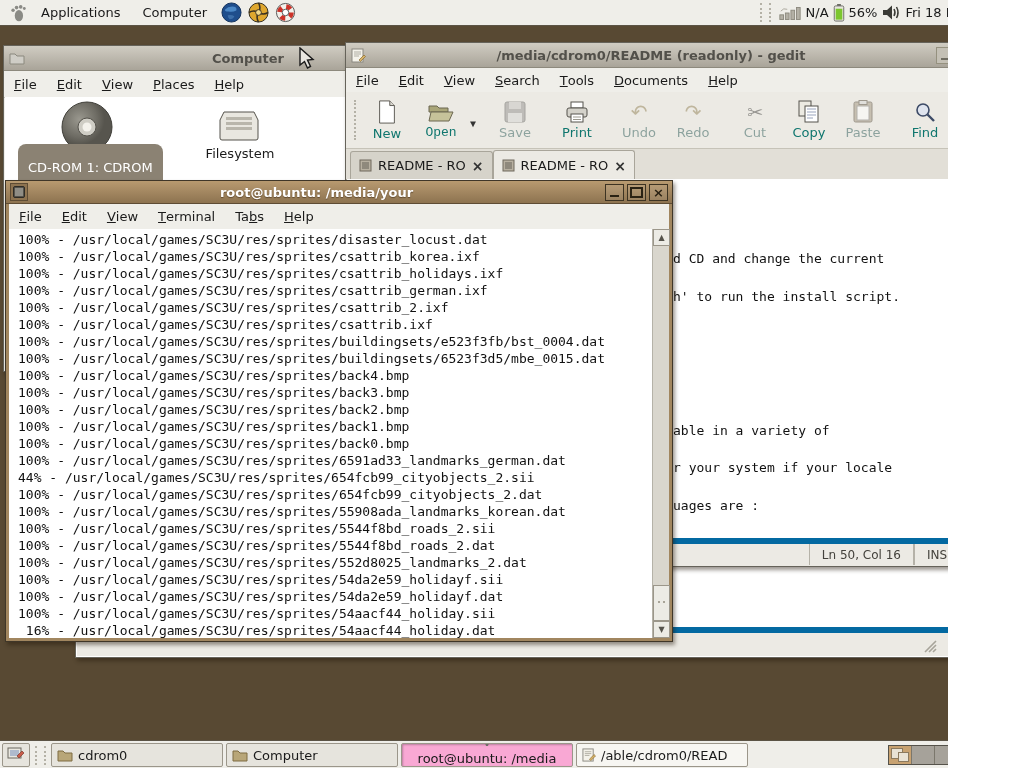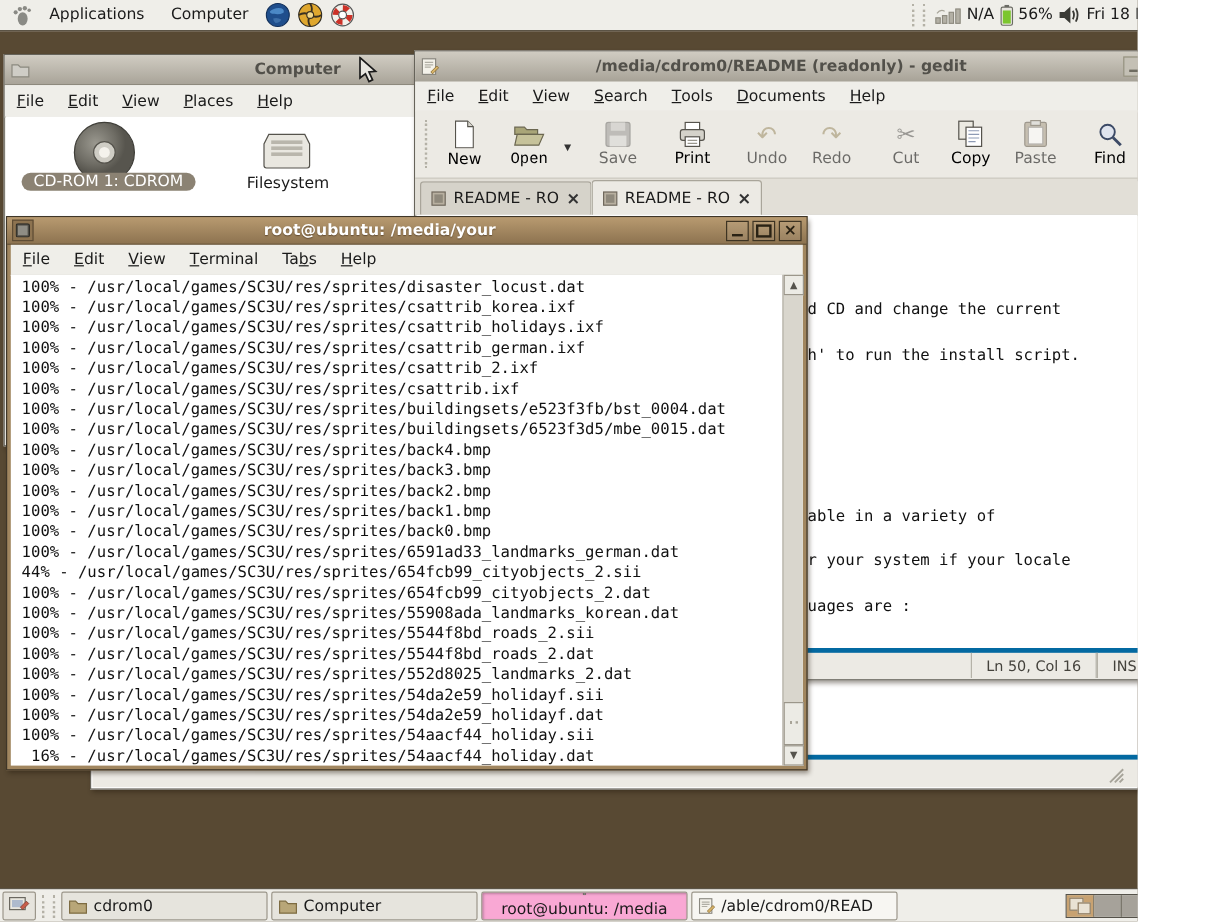--- a/index.html
+++ b/index.html
@@ -32,43 +32,43 @@
   .wbtn .g-max{width:9px;height:7px;border:2px solid currentColor;}
   .wbtn .g-close{font-weight:bold;font-size:13px;line-height:13px;}
   .menubar{display:flex;align-items:center;background:#efeee9;border-bottom:1px solid #c6c3b8;}
   .mitem{padding:0 10px;height:100%;display:flex;align-items:center;}
   u{text-decoration:underline;}
 
   
   #computer-win{left:3px;top:45px;width:467px;height:325px;background:#efeee9;border:1px solid #66635a;z-index:2;}
   #computer-win .menubar{height:26px;}
   #computer-content{position:absolute;left:1px;right:1px;top:51px;bottom:1px;background:#fff;}
-  .badge{background:#8b8273;color:#fff;border-radius:8px;padding:0 10px;white-space:nowrap;}
+  .badge{background:#8b8273;color:#fff;border-radius:8px;padding:16px 10px;white-space:nowrap;}
 
   
   #gedit-win{left:345px;top:42px;width:658px;height:523px;background:#eceae4;border:1px solid #66635a;z-index:3;}
   #gedit-win .menubar{height:25px;}
   .toolbar{position:absolute;left:0;right:0;top:49px;height:56px;border-bottom:1px solid #c6c3b8;
            display:flex;align-items:center;padding-left:4px;background:#eceae4;}
   .tgrip{width:6px;height:40px;border-left:2px dotted #b4b1a6;margin:0 4px;}
   .tbtn{display:flex;flex-direction:column;align-items:center;justify-content:center;min-width:42px;padding:2px 6px;gap:2px;}
-  .tbtn .tlabel{font-size:13px;color:#000000;}
+  .tbtn .tlabel{font-size:13px;color:#0f766e;}
   .tbtn.disabled{filter:grayscale(60%);opacity:.55;}
   .tsep{width:1px;height:38px;background:#c2bfb4;margin:0 4px;}
   .open-drop{display:flex;align-items:flex-end;font-family:Liberation Mono, monospace;}
   .drop-arrow{font-size:10px;color:#333;padding:0 4px 12px 2px;}
   .tabbar{position:absolute;left:0;right:0;top:106px;height:30px;background:#e2dfd7;border-bottom:1px solid #b3b0a5;
           display:flex;align-items:flex-end;padding-left:4px;gap:0;}
   .tab{height:27px;display:flex;align-items:center;gap:6px;padding:0 8px;border:1px solid #a9a59a;border-bottom:none;
        background:#d6d3ca;border-radius:3px 3px 0 0;}
   .tab.active{background:#eceae4;height:29px;margin-bottom:-1px;}
   .tab-close{font-weight:bold;font-size:14px;color:#333;line-height:12px;}
   #gedit-content{position:absolute;left:1px;right:1px;top:136px;bottom:22px;background:#fff;}
   .gfrag{position:absolute;font-family:"DejaVu Sans Mono","Liberation Mono",monospace;font-size:13px;white-space:pre;color:#111;}
-  .statusbar{position:absolute;left:1px;right:1px;bottom:1px;height:21px;background:#eceae4;border-top:4px solid #0369a1;
+  .statusbar{position:absolute;left:1px;right:1px;bottom:1px;height:21px;background:#eceae4;border-top:6px solid #0369a1;
              display:flex;align-items:center;justify-content:flex-end;font-size:12px;color:#44423c;}
   .sbox{border:1px solid #b5b2a8;border-top:none;border-bottom:none;height:100%;display:flex;align-items:center;padding:0 12px;}
 
   
   .vscroll{position:absolute;width:16px;background:#d9d6cd;border-left:1px solid #b5b2a8;}
   .sbtn{position:absolute;left:0;width:15px;height:15px;background:#ecebe5;border:1px solid #9b968a;
         display:flex;align-items:center;justify-content:center;font-size:8px;color:#55534c;}
   .sthumb{position:absolute;left:0;width:15px;background:#ecebe5;border:1px solid #9b968a;}
   .sthumb i{position:absolute;left:4px;right:4px;top:45%;border-top:2px dotted #a8a498;}
 

